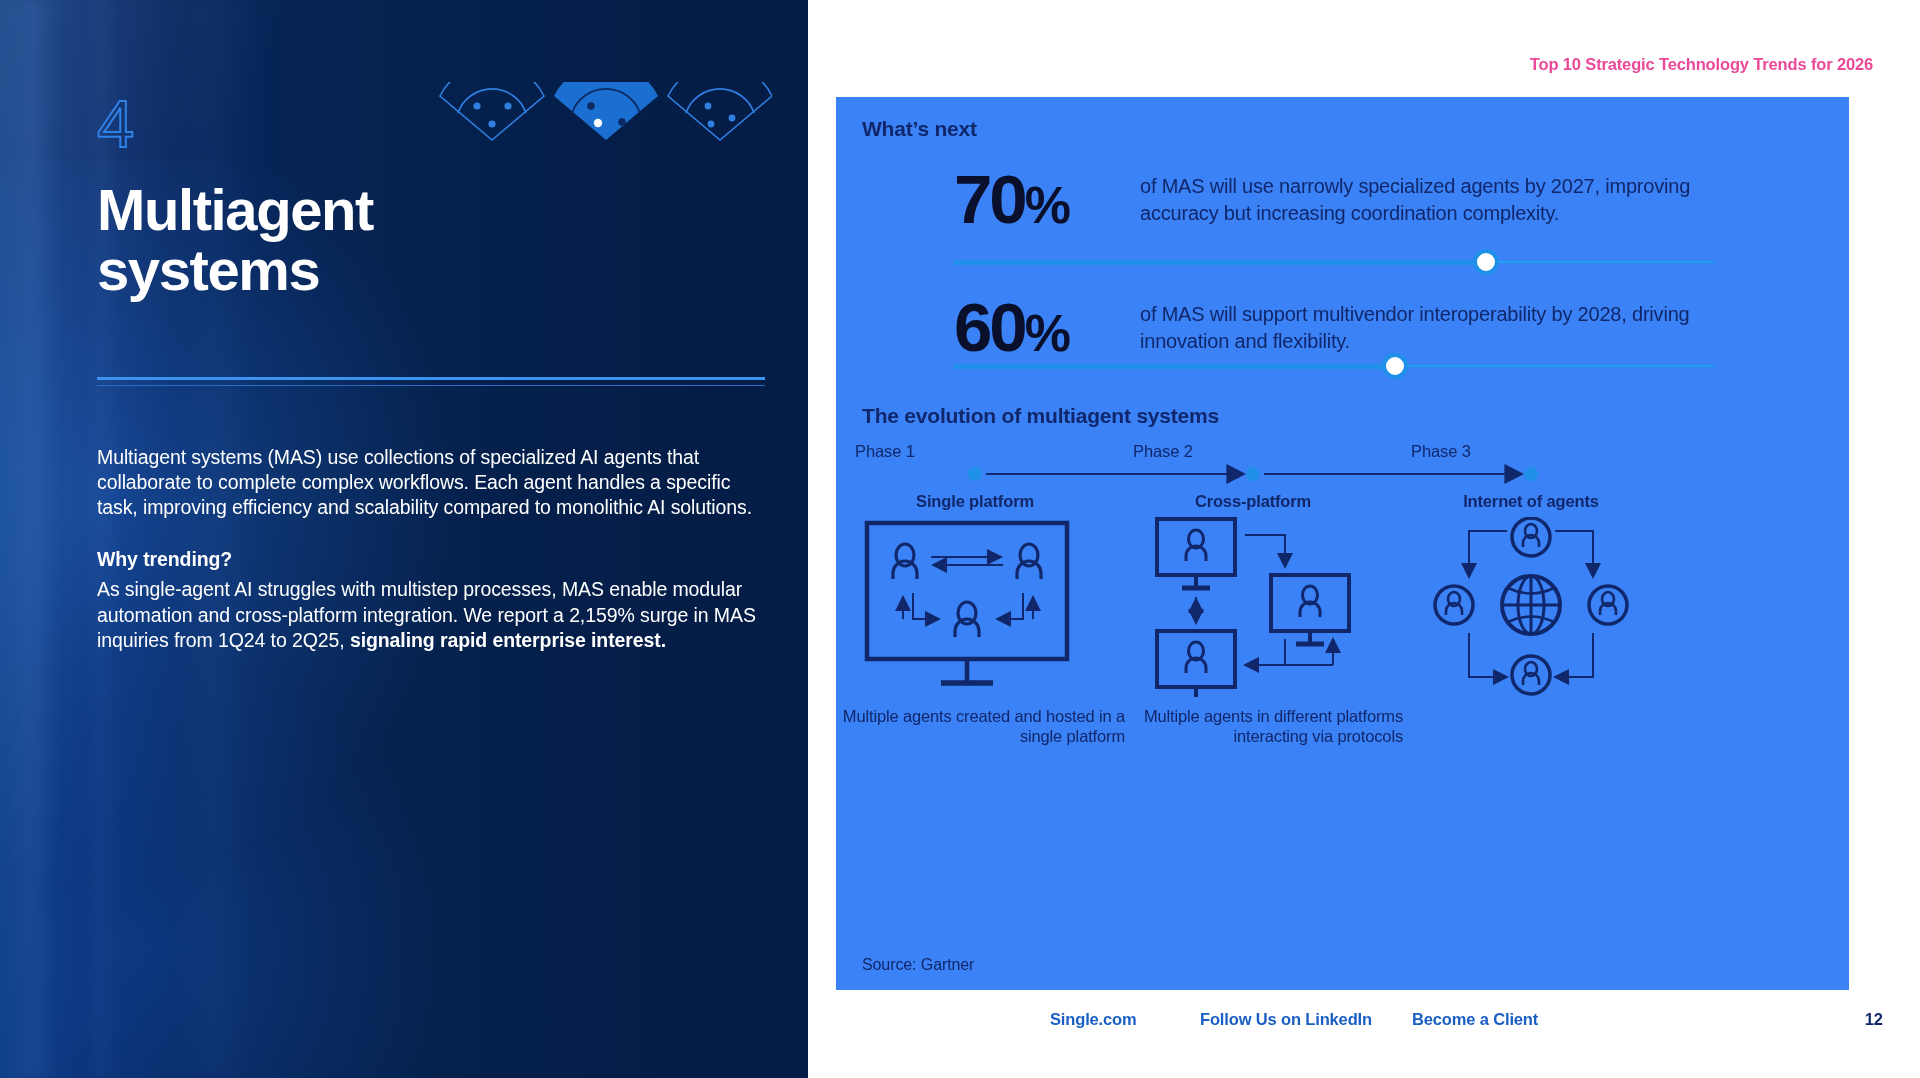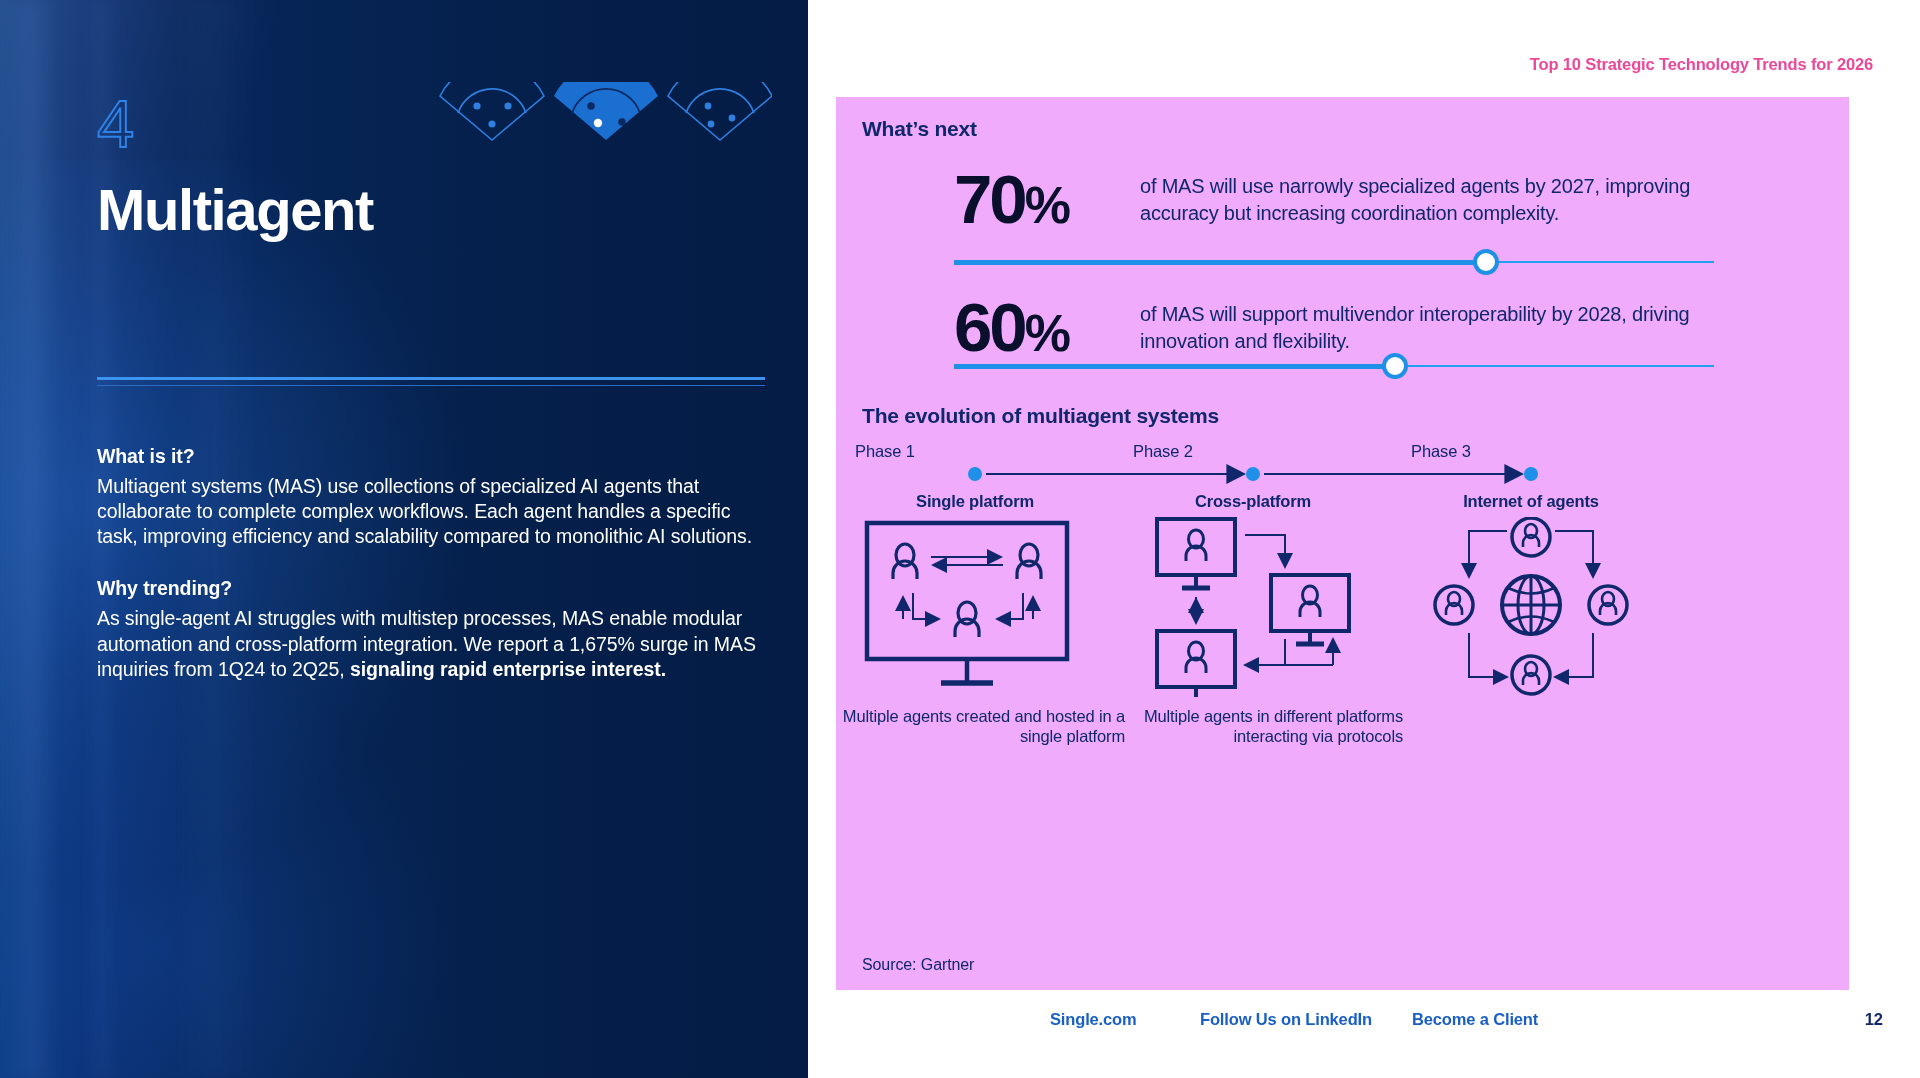--- a/index.html
+++ b/index.html
@@ -74,21 +74,21 @@
   .right { position:relative; flex:1; height:1078px; background:#ffffff; }
 
   .deckhead {
     position:absolute; right:47px; top:55px;
     font-size:16.5px; font-weight:700; color:#ec4899; letter-spacing:-0.15px;
   }
 
   .card {
     position:absolute; left:28px; top:97px;
     width:1013px; height:893px;
-    background:#f0abfc;
+    background:#3b82f6;
   }
 
   .card h2 {
     position:absolute; left:26px; top:20px;
     font-size:21px; font-weight:700; color:#10276b; letter-spacing:-0.2px;
   }
 
   
   .stat { position:absolute; left:118px; }
   .stat .big {
@@ -202,31 +202,31 @@
           <path d="M254 31 A36 36 0 0 1 322 31"></path>
           <circle cx="276" cy="24" r="3.4" fill="#2f7fe0" stroke="none"></circle>
           <circle cx="300" cy="36" r="3.4" fill="#2f7fe0" stroke="none"></circle>
           <circle cx="279" cy="42" r="3.4" fill="#2f7fe0" stroke="none"></circle>
         </g>
       </svg>
     </div>
 
     <div class="title">
       <div>Multiagent</div>
+      <div>systems</div>
     </div>
 
     <div class="rule"></div>
     <div class="rule2"></div>
 
     <div class="body">
-      <h3>What is it?</h3>
       <p>Multiagent systems (MAS) use collections of specialized AI agents that collaborate to complete complex workflows. Each agent handles a specific task, improving efficiency and scalability compared to monolithic AI solutions.</p>
       <div class="blk2">
         <h3>Why trending?</h3>
-        <p><span>As single-agent AI struggles with multistep processes, MAS enable modular automation and cross-platform integration. We report a 1,675% surge in MAS inquiries from 1Q24 to 2Q25,</span>
+        <p><span>As single-agent AI struggles with multistep processes, MAS enable modular automation and cross-platform integration. We report a 2,159% surge in MAS inquiries from 1Q24 to 2Q25,</span>
           <span class="bold-tail">signaling rapid enterprise interest.</span></p>
       </div>
     </div>
   </div>
 
   <div class="right">
 
     <div class="deckhead">Top 10 Strategic Technology Trends for 2026</div>
 
     <div class="card">

